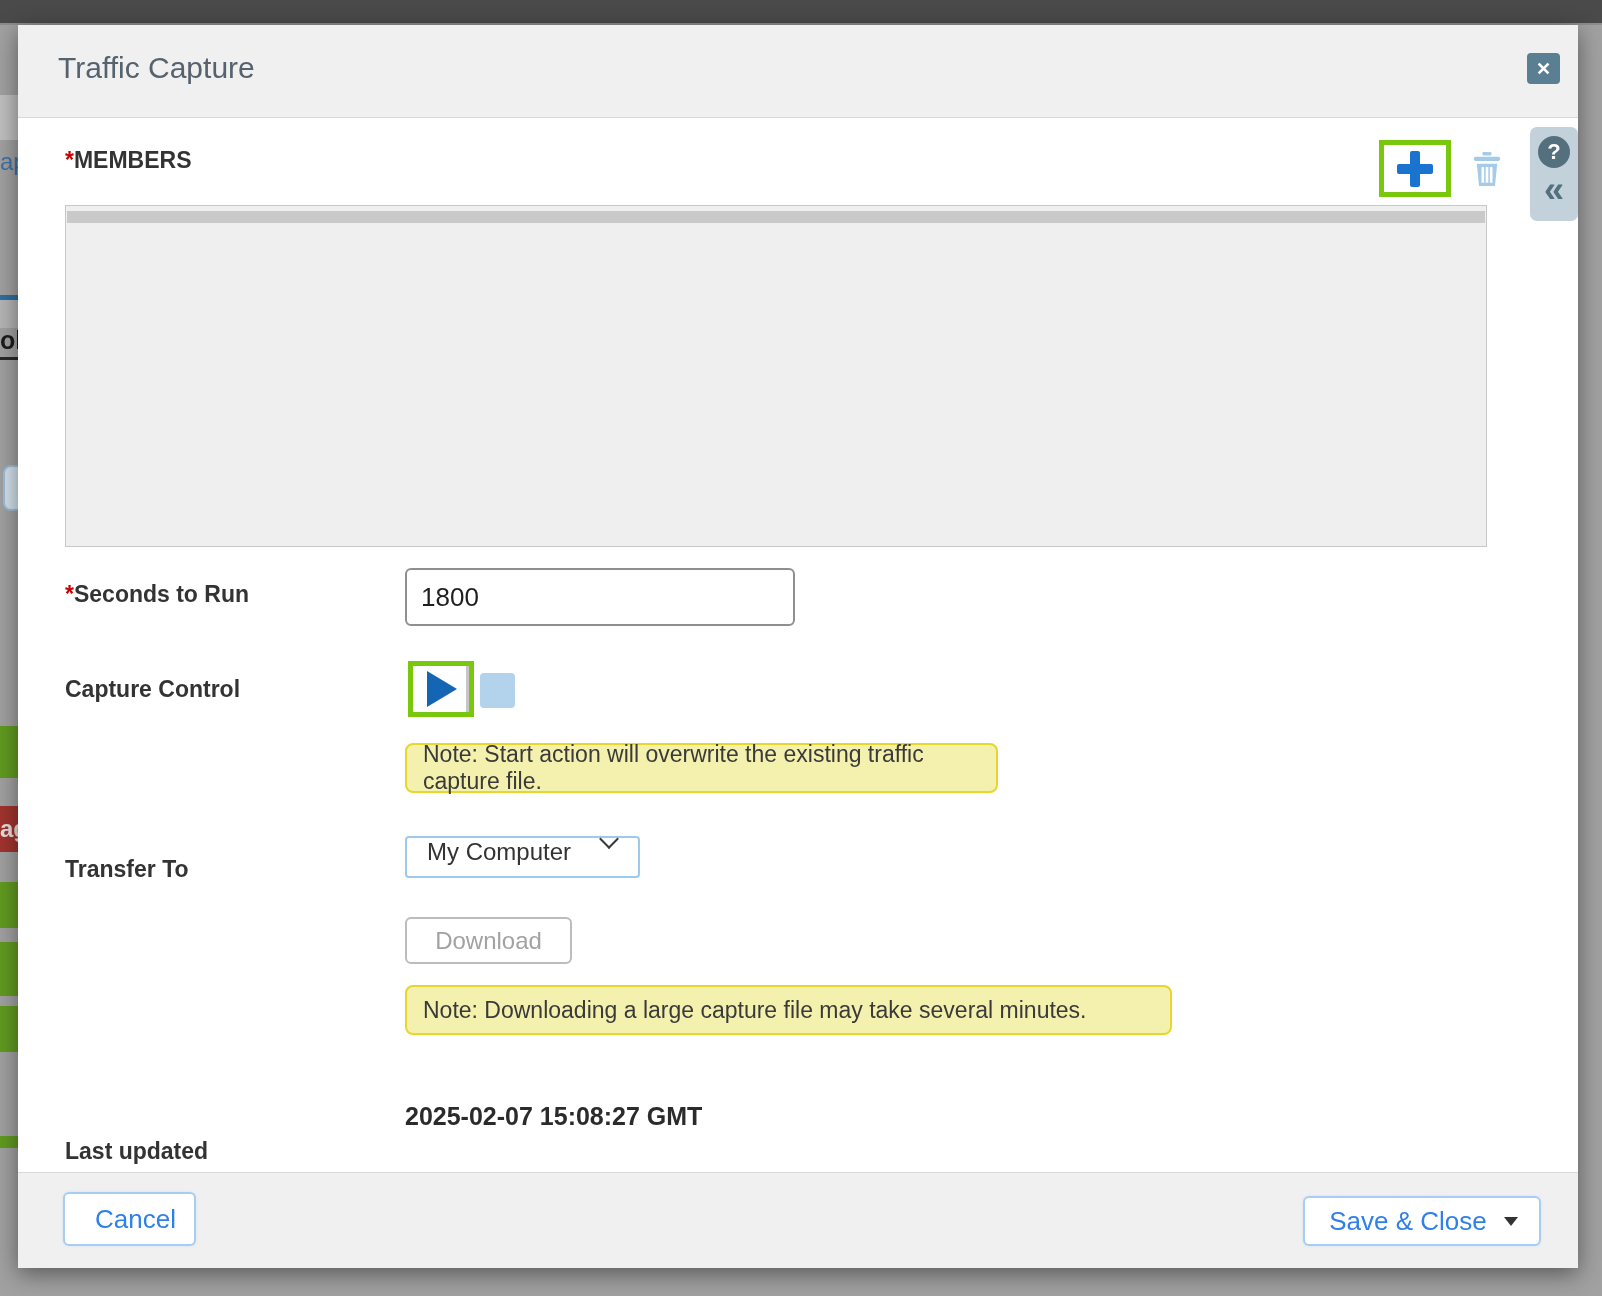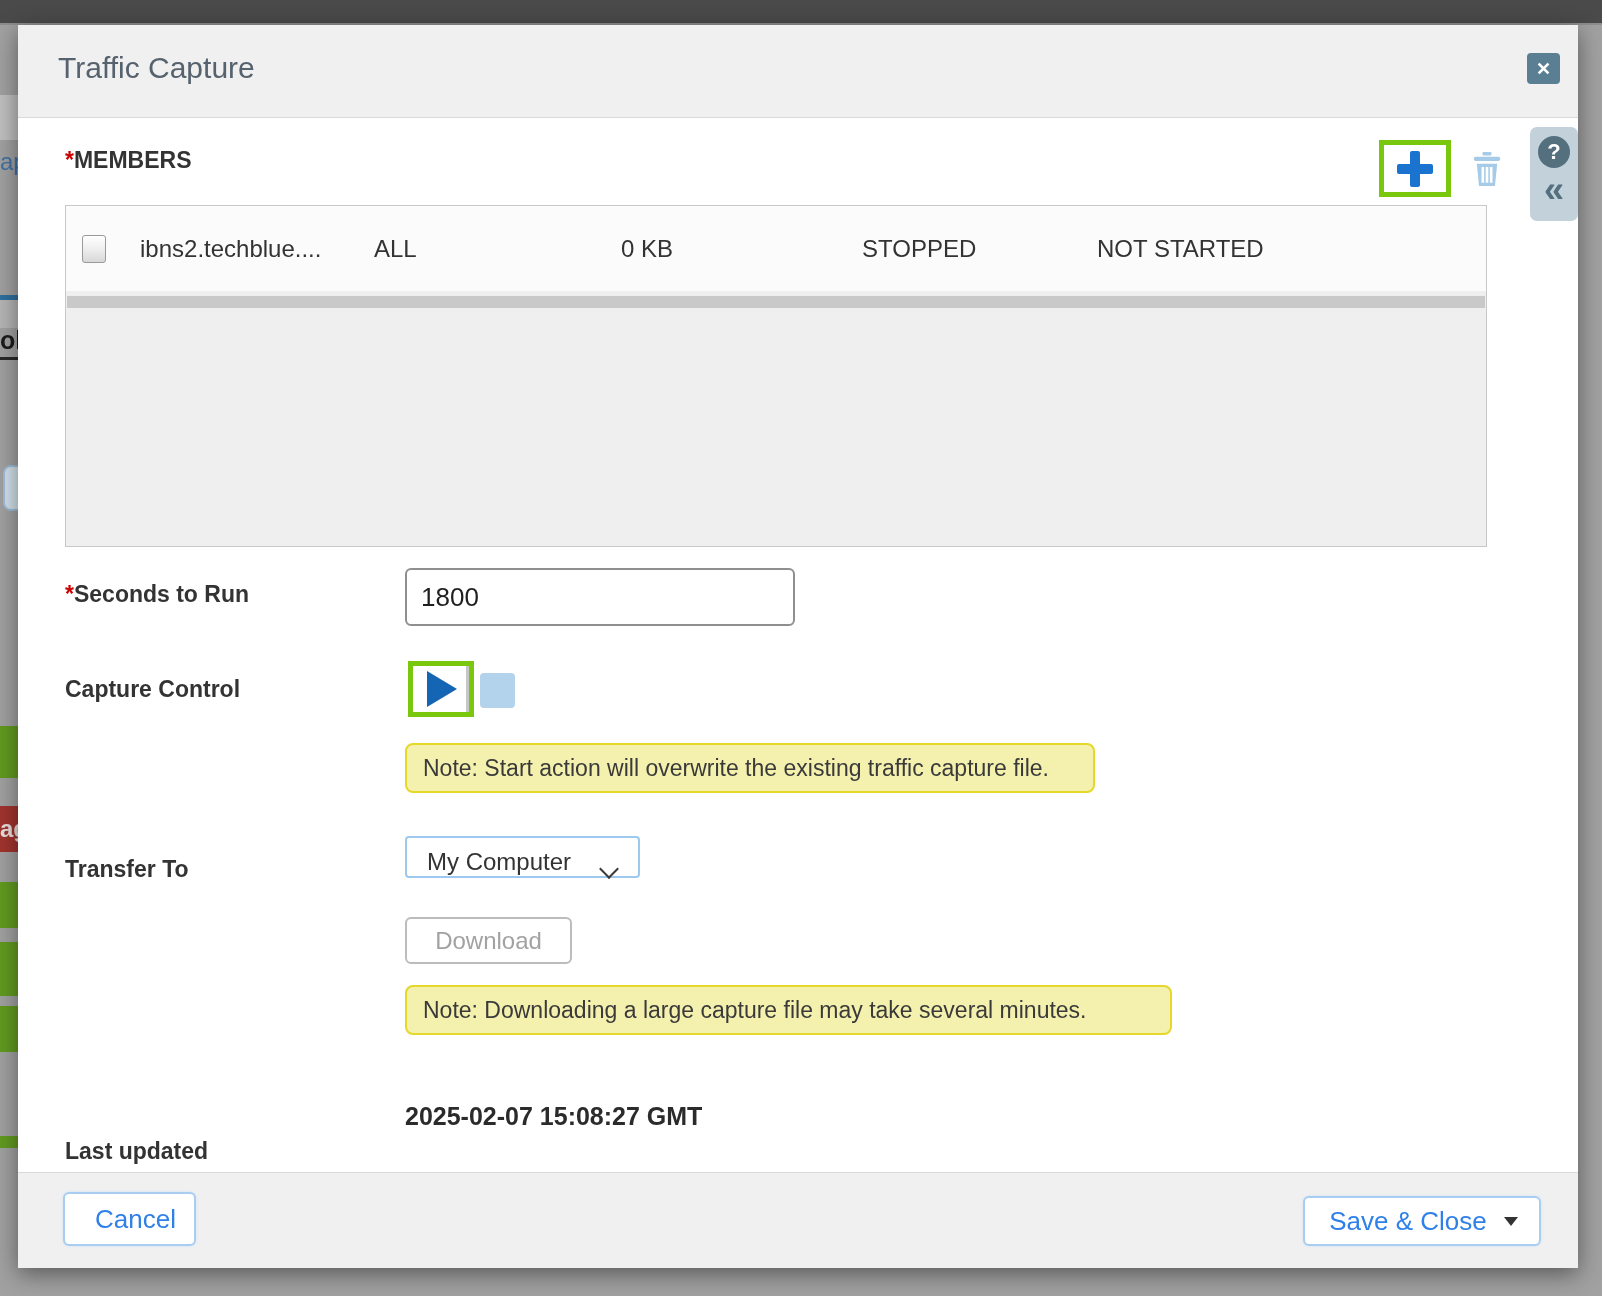--- a/index.html
+++ b/index.html
@@ -78,21 +78,21 @@
   .play-tri{width:0;height:0;border-left:30px solid #1565b5;border-top:18px solid transparent;border-bottom:18px solid transparent;margin-left:4px;}
   .stop-sq{left:462px;top:648px;width:35px;height:35px;background:#b3d2ec;border-radius:4px;}
 
   .note{
     background:#f4f0ad;border:2px solid #e6d82a;border-radius:8px;box-sizing:border-box;
     display:flex;align-items:center;padding-left:16px;font-size:23px;color:#3a3a3a;height:50px;
   }
 
   .select{
     left:387px;top:811px;width:235px;height:42px;border:2px solid #9dc9ef;border-radius:4px;background:#fff;
-    box-sizing:border-box;display:flex;align-items:flex-end;cursor:pointer;
+    box-sizing:border-box;display:flex;align-items:flex-start;cursor:pointer;
   }
   .select-value{font-size:24px;color:#333333;padding-left:20px;flex:1;}
   .chevron{width:12px;height:12px;border-right:2px solid #3a3a3a;border-bottom:2px solid #3a3a3a;
     transform:rotate(45deg);margin:-6px 22px 0 0;}
 
   .download-btn{
     left:387px;top:892px;width:167px;height:47px;border:2px solid #bcbcbc;border-radius:6px;background:#fff;
     box-sizing:border-box;display:flex;align-items:center;justify-content:center;
     font-size:24px;color:#a2a2a2;
   }
@@ -160,50 +160,40 @@
   </div>
 
   <div class="abs help-tab">
     <div class="help-circle">
       <span>?</span>
     </div>
     <div class="collapse-glyph">«</div>
   </div>
 
   <div class="abs grid">
-    <div class="grid-row">
-      <div class="rcell w-cb">
-        <div class="checkbox"></div>
-      </div>
-      <div class="rcell w-name">ibns2.techblue....</div>
-      <div class="rcell w-iface">ALL</div>
-      <div class="rcell w-size">0 KB</div>
-      <div class="rcell w-status">STOPPED</div>
-      <div class="rcell w-tstatus">NOT STARTED</div>
-    </div>
     <div class="scroll-band"></div>
     <div class="grid-filler"></div>
   </div>
 
   <div class="abs section-label" style="left:47px;top:556px;text-align:right;">
     <span class="req">*</span><span>Seconds to Run</span>
   </div>
   <input class="abs text-input" type="text" value="1800" style="">
 
   <div class="abs section-label" style="left:47px;top:651px;">Capture Control</div>
   <div class="abs annotation" style="left:390px;top:636px;width:66px;height:56px;">
     <div class="play-inner">
       <div class="play-tri"></div>
     </div>
   </div>
   <div class="abs stop-sq">
     <span></span>
   </div>
 
-  <div class="abs note" style="left:387px;top:718px;width:690px;">
+  <div class="abs note" style="left:387px;top:718px;width:593px;">
     <span>Note: Start action will overwrite the existing traffic capture file.</span>
   </div>
 
   <div class="abs section-label" style="left:47px;top:831px;">Transfer To</div>
   <div class="abs select">
     <span class="select-value">My Computer</span>
     <span class="chevron"></span>
   </div>
 
   <div class="abs download-btn">

